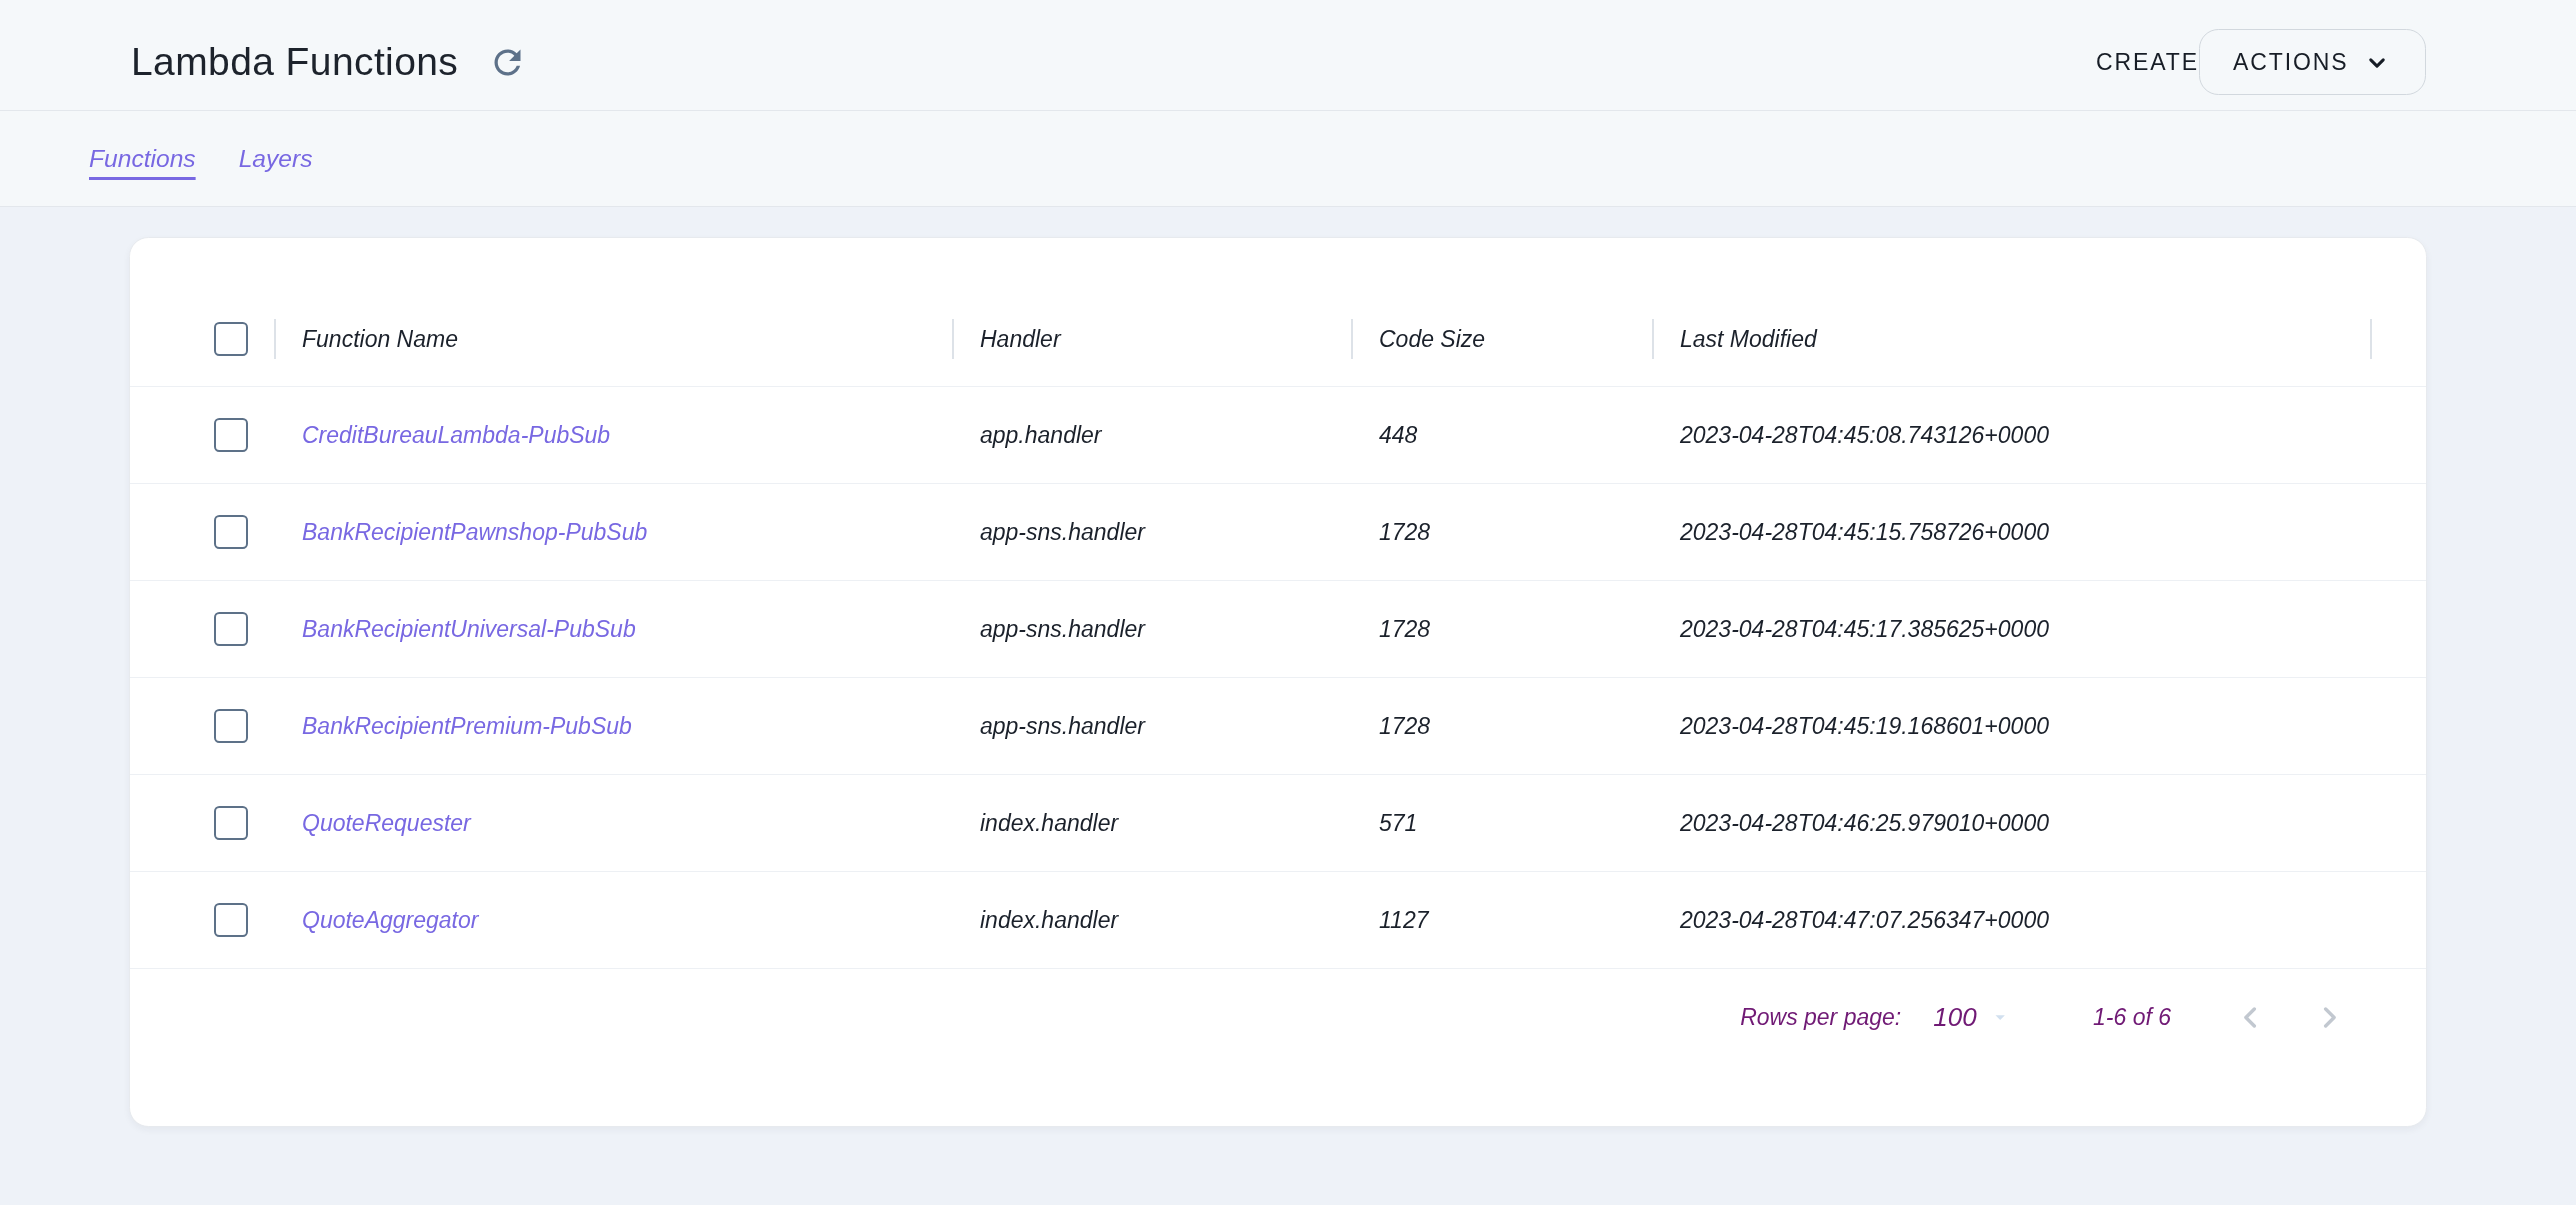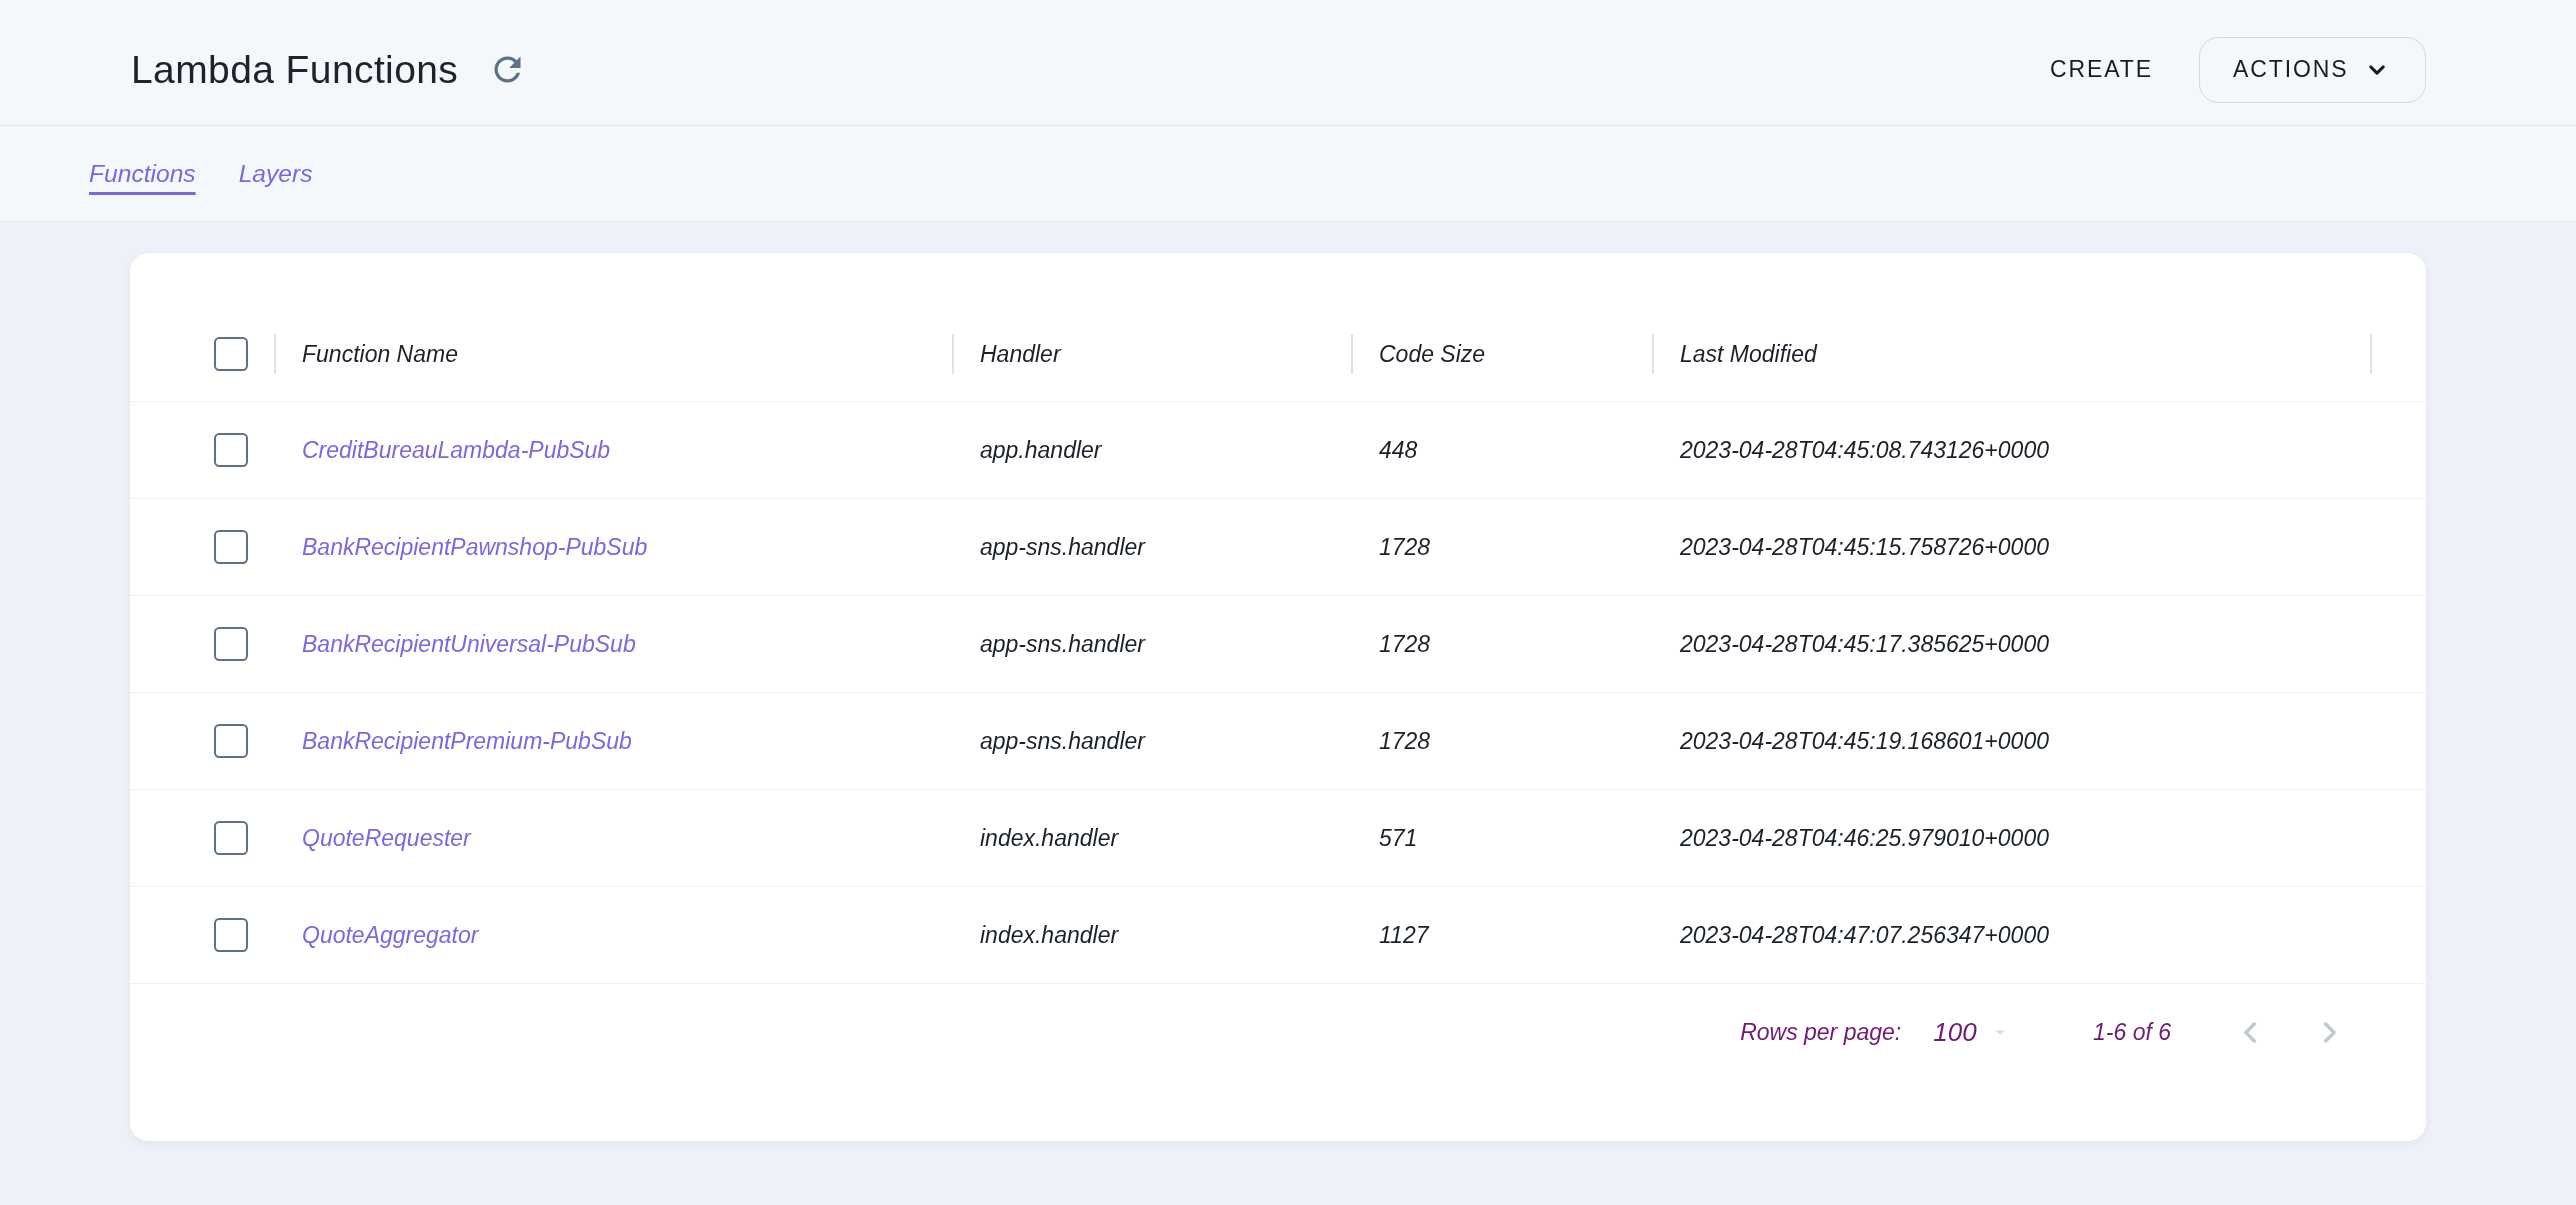--- a/index.html
+++ b/index.html
@@ -7,32 +7,32 @@
   body {
     font-family:"Liberation Sans", sans-serif;
     background:#eef2f8;
     color:#1b212b;
     overflow:hidden;
   }
   .app { width:2576px; height:1206px; position:relative; }
 
   
   .topbar {
-    height:126px; background:#f5f8fa; border-bottom:1.5px solid #e3e7ec;
+    height:111px; background:#f5f8fa; border-bottom:1.5px solid #e3e7ec;
     display:flex; align-items:center; padding:14px 150px 0 131px;
   }
   .title-wrap { display:flex; align-items:center; gap:27px; }
   .page-title { font-size:39px; font-weight:500; letter-spacing:0.4px; color:#1d232c; }
   .icon-btn {
     background:none; border:none; padding:0; width:45px; height:45px;
     display:flex; align-items:center; justify-content:center;
     color:#5d7189; cursor:pointer;
   }
   .icon-btn svg { width:39px; height:39px; }
-  .header-actions { margin-left:auto; display:flex; align-items:center; gap:46px; }
+  .header-actions { margin-left:auto; display:flex; align-items:center; }
   .text-btn {
     background:none; border:none; cursor:pointer;
     font-family:"Liberation Sans", sans-serif;
     font-size:23px; font-weight:500; letter-spacing:1.9px; color:#171d26;
   }
   .outlined-btn {
     display:flex; align-items:center; justify-content:center; gap:13.4px;
     width:227px; height:66px; border-radius:19.4px;
     border:1.5px solid #d2d8de; background:transparent; cursor:pointer;
     font-family:"Liberation Sans", sans-serif;

